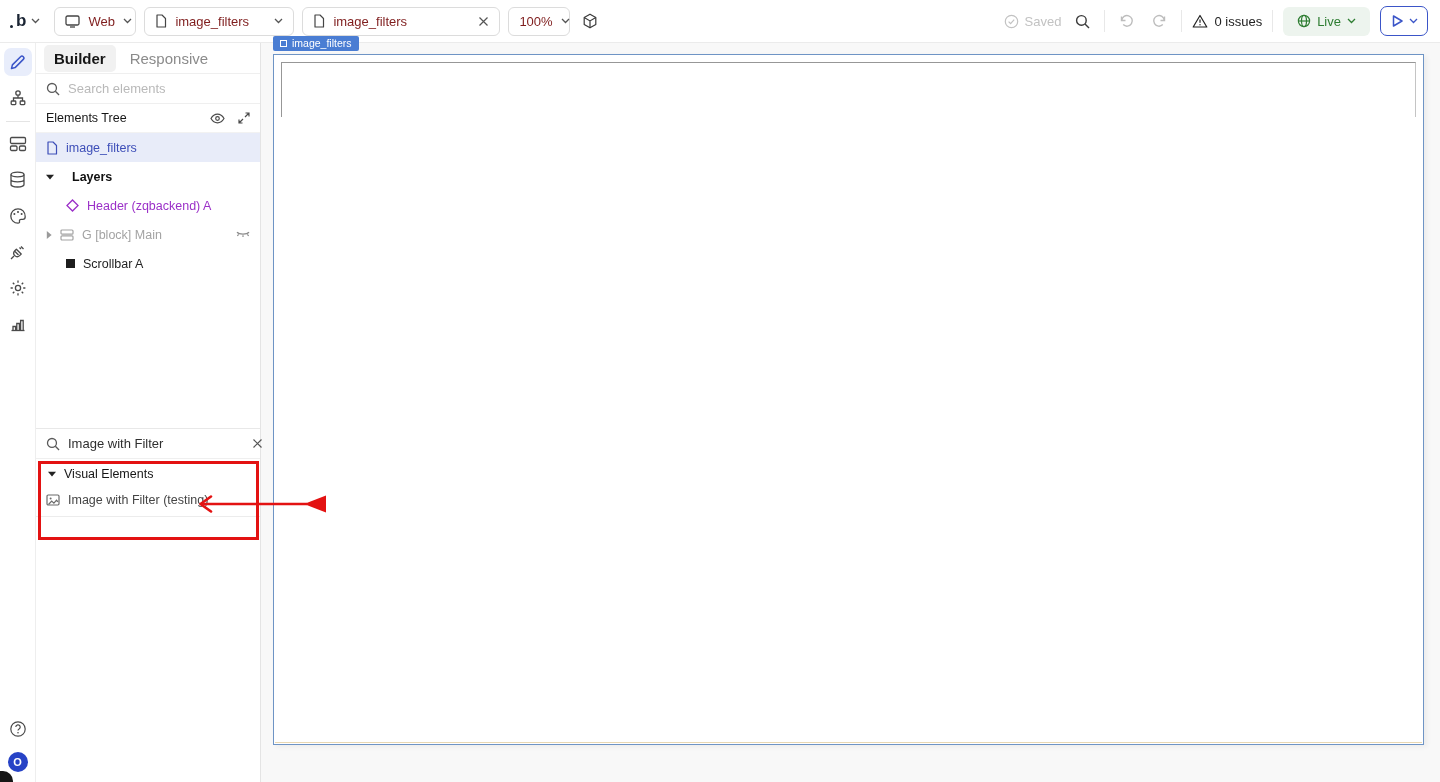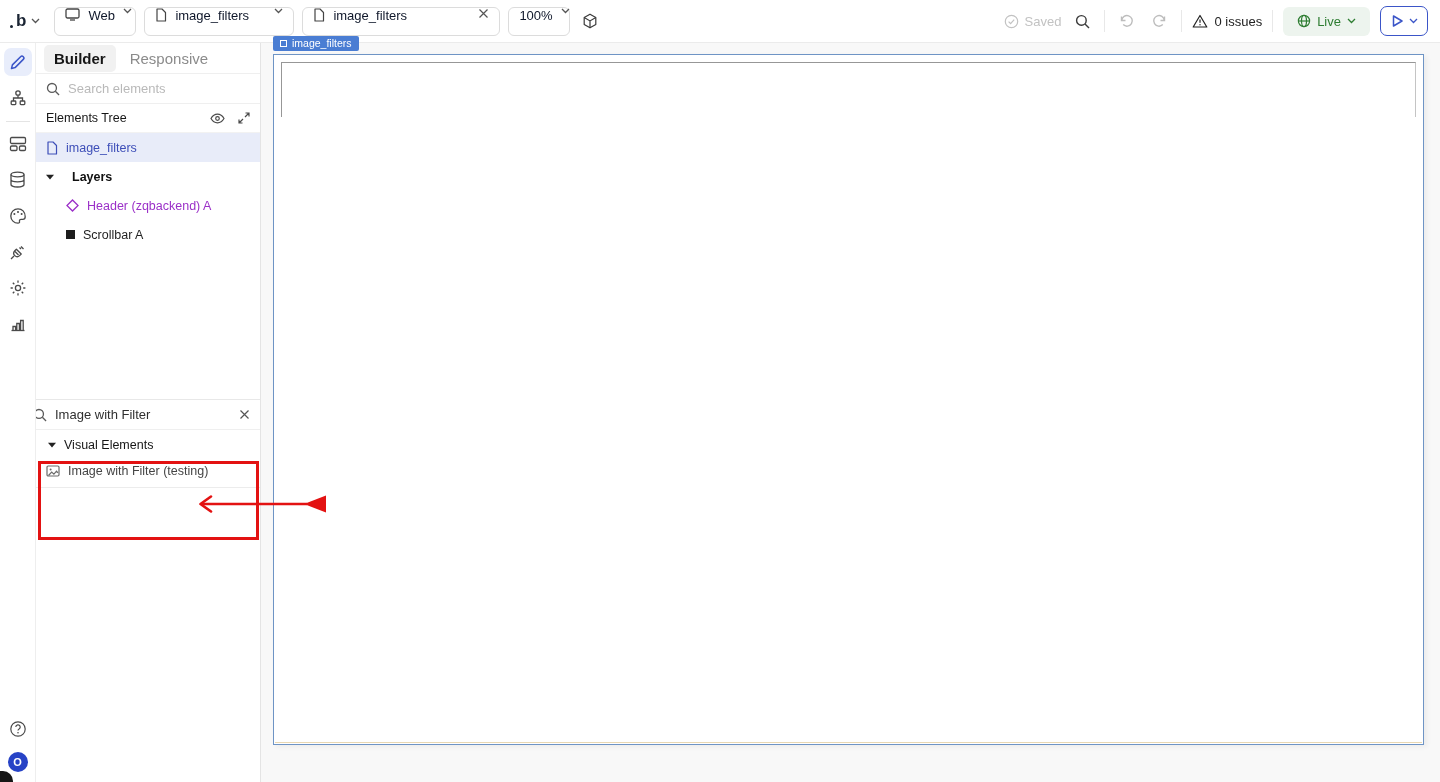--- a/index.html
+++ b/index.html
@@ -15,21 +15,21 @@
     position:absolute; top:0; left:0; right:0; height:43px;
     background:#fff; border-bottom:1px solid #ebebeb;
     display:flex; align-items:center; z-index:5; padding:0 12px 0 10px;
   }
   .logo-wrap { display:flex; align-items:center; gap:5px; margin-right:14px; cursor:pointer; }
   .logo { font-weight:bold; font-size:17px; color:#1a2433; position:relative; padding-left:6px; }
   .logo::before { content:""; position:absolute; left:0; bottom:3px; width:3px; height:3px; border-radius:50%; background:#1a2433; }
   .chev { color:#555; }
   .tb-box {
     height:29px; border:1px solid #dcdcdc; border-radius:6px; background:#fff;
-    display:flex; gap:8px; padding:0 10px; font-size:13px; color:#0f172a;
+    display:flex; align-items:center; gap:8px; padding:0 10px; font-size:13px; color:#7f1d1d;
     margin-right:8px; cursor:pointer;
   }
   .tb-box .muted-ic { color:#444; }
   .device-box { width:82px; }
   .page-box { width:150px; justify-content:flex-start; }
   .page-box .grow, .tab-box .grow { flex:1; text-align:left; }
   .tab-box { width:198px; margin-left:0; }
   .zoom-box { width:62px; }
   .icon-btn { background:none; border:none; color:#3a3a3a; padding:4px; cursor:pointer; display:flex; align-items:center; }
   .tb-right { margin-left:auto; display:flex; align-items:center; gap:10px; }
@@ -70,21 +70,21 @@
   }
 
   
   .panel {
     position:absolute; left:36px; top:43px; bottom:0; width:225px; background:#fff;
     border-right:1px solid #e4e4e4; display:flex; flex-direction:column; z-index:3; font-size:12.5px;
   }
   .panel-tabs { height:31px; flex:0 0 31px; display:flex; align-items:center; gap:4px; padding:0 8px; border-bottom:1px solid #efefef; }
   .ptab { border:none; background:none; font-size:15px; color:#8b8b8b; padding:5px 10px; border-radius:5px; cursor:pointer; font-family:inherit; }
   .ptab.active { background:#f1f1f1; color:#161616; font-weight:bold; }
-  .panel-search { height:30px; flex:0 0 30px; display:flex; align-items:center; gap:8px; padding:0 10px; border-bottom:1px solid #efefef; color:#6a6a6a;justify-content:flex-end; }
+  .panel-search { height:30px; flex:0 0 30px; display:flex; align-items:center; gap:8px; padding:0 10px; border-bottom:1px solid #efefef; color:#6a6a6a; }
   .panel-search input { border:none; outline:none; flex:1; font-size:13px; font-family:inherit; color:#2f2f2f; background:transparent; }
   .panel-search input::placeholder { color:#b9b9b9; }
   .tree-hd { height:29px; flex:0 0 29px; display:flex; align-items:center; padding:0 10px; border-bottom:1px solid #f2f2f2; font-weight:normal; color:#161616; }
   .tree-hd .hd-icons { margin-left:auto; display:flex; align-items:center; gap:13px; color:#4a4a4a; }
   .tree-row { height:29px; flex:0 0 29px; display:flex; align-items:center; gap:8px; padding:0 10px; cursor:pointer; color:#2e2e2e; }
   .t-page { background:#e8ecf9; color:#3d4eb8; }
   .t-layers { font-weight:bold; color:#111;gap:18px; }
   .t-header { padding-left:30px; color:#9b30c8; }
   .t-group { color:#a3a3a3; }
   .t-group .hidden-ic { margin-left:auto; color:#8b8b8b; }
@@ -407,20 +407,40 @@
 
   <div class="tree-row t-header">
     <span>
       <svg width="13" height="13" viewBox="0 0 13 13">
           <rect x="2.6" y="2.6" width="7.8" height="7.8" fill="none" stroke="currentColor" stroke-width="1.3" transform="rotate(45 6.5 6.5)"></rect>
         </svg>
     </span>
     <span>Header (zqbackend) A</span>
   </div>
 
+  <div class="tree-row t-group">
+    <span>
+      <svg width="6" height="8" viewBox="0 0 6 8">
+          <path d="M.8 0v8L5.6 4z" fill="#9a9a9a"></path>
+        </svg>
+    </span>
+    <span>
+      <svg width="14" height="12" viewBox="0 0 14 12">
+          <rect x="1" y="1" width="12" height="4.2" rx="1" fill="none" stroke="currentColor" stroke-width="1.2"></rect>
+          <rect x="1" y="6.8" width="12" height="4.2" rx="1" fill="none" stroke="currentColor" stroke-width="1.2"></rect>
+        </svg>
+    </span>
+    <span>G [block] Main</span>
+    <span class="hidden-ic">
+      <svg width="14" height="8" viewBox="0 0 14 8">
+          <path d="M1 1.2c2 2.6 10 2.6 12 0" fill="none" stroke="currentColor" stroke-width="1.2"></path>
+          <path d="M2.6 3.4L1.4 5M7 4.2v1.9M11.4 3.4l1.2 1.6" stroke="currentColor" stroke-width="1.2"></path>
+        </svg>
+    </span>
+  </div>
 
   <div class="tree-row t-scroll">
     <span class="sq"></span>
     <span>Scrollbar A</span>
   </div>
 
   <div class="tree-spacer"></div>
   <div class="panel-div"></div>
 
   <div class="panel-search">

